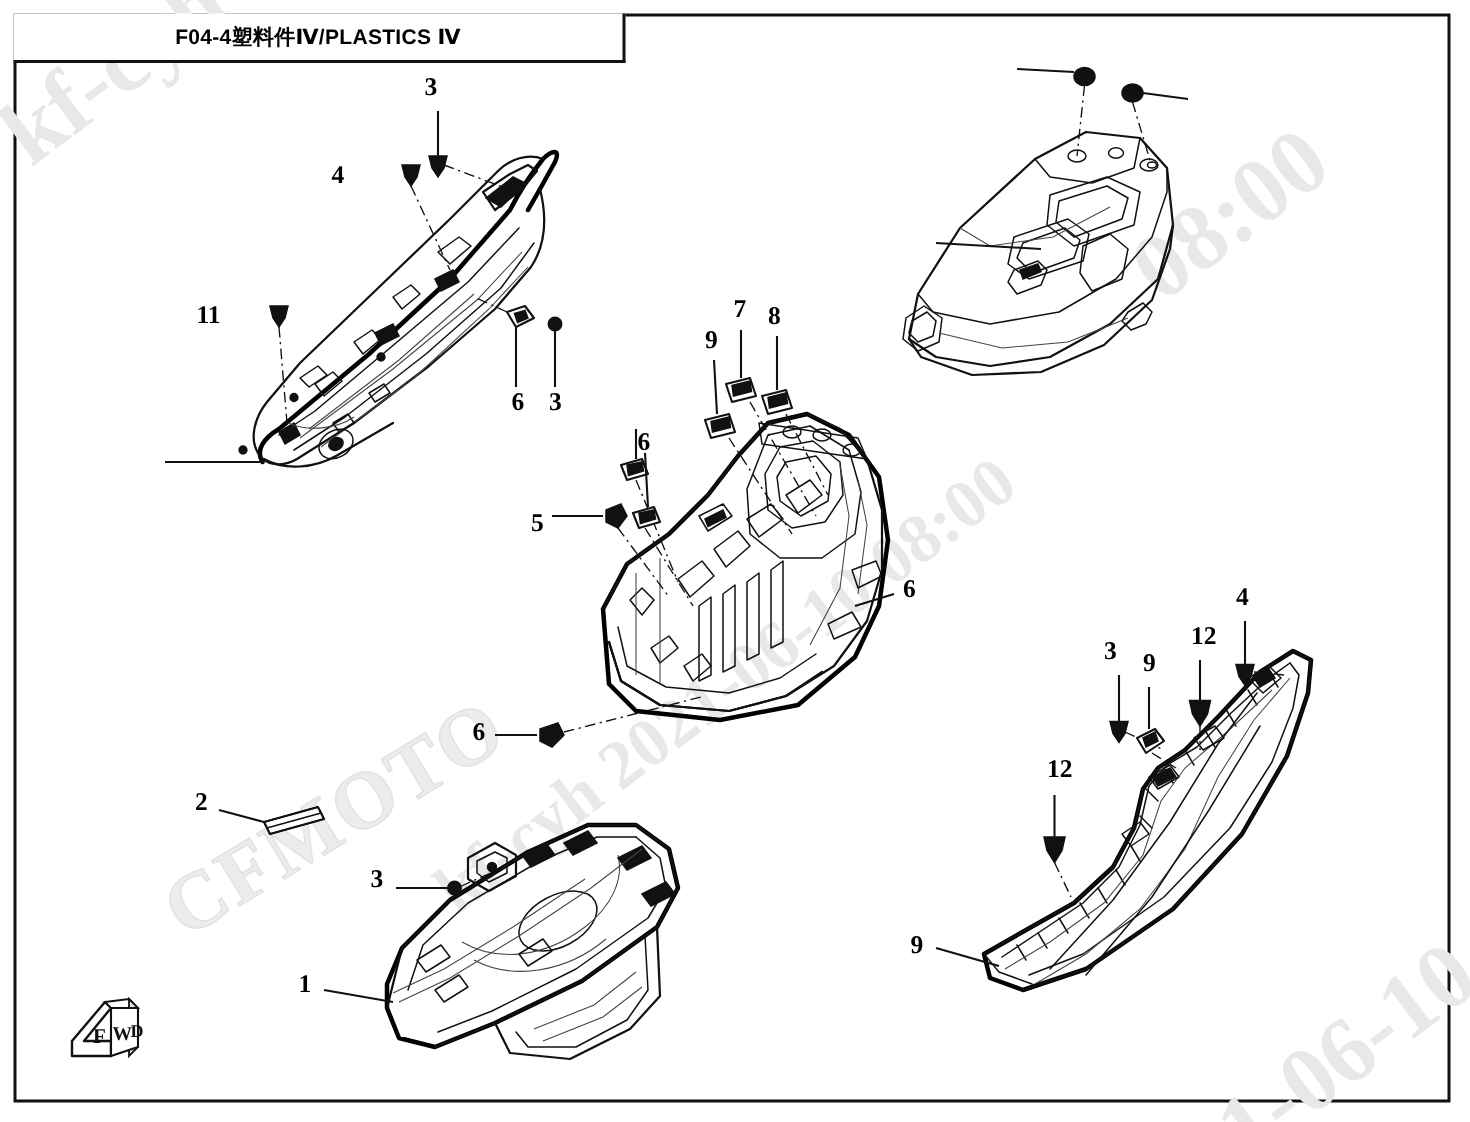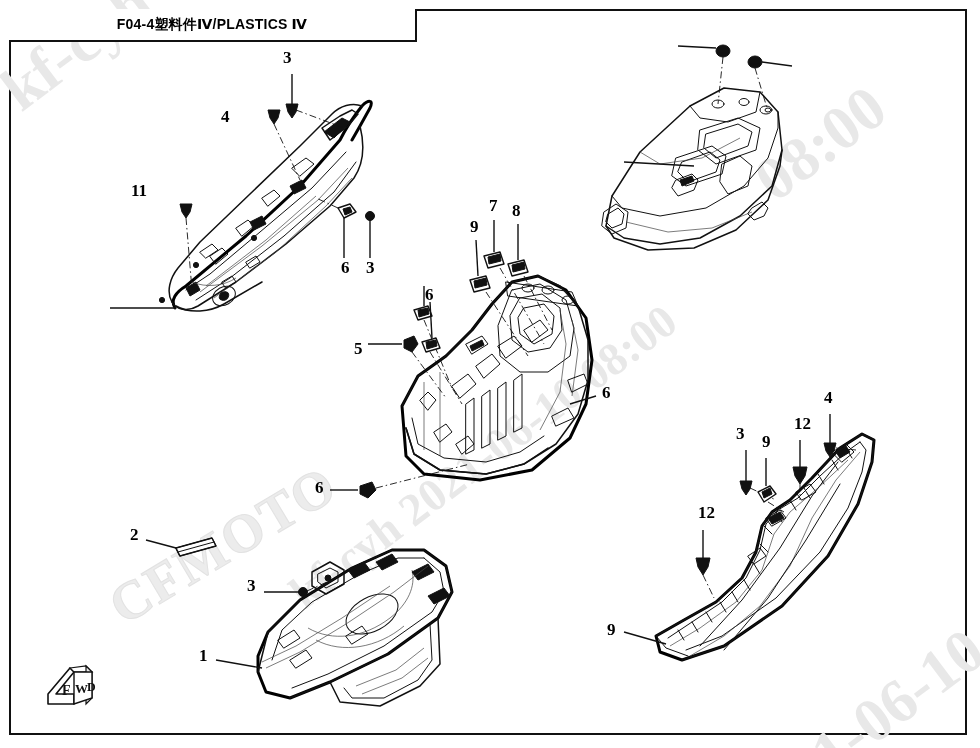--- a/index.html
+++ b/index.html
@@ -451,21 +451,21 @@
       <path class="lead" d="M110,308 L176,308"></path>
       <path class="lead" d="M216,660 L262,668"></path>
       <path class="lead" d="M624,632 L666,644"></path>
       <path class="lead" d="M624,162 L694,166"></path>
       <path class="lead" d="M596,396 L570,404"></path>
     </g>
   </svg>
 
   <div>
     <div class="cn" style="left:92px;top:297px;"></div>
-    <div class="cn" style="left:131px;top:182px;text-align:right;">11</div>
+    <div class="cn" style="left:131px;top:201px;text-align:right;">11</div>
     <div class="cn" style="left:221px;top:108px;">4</div>
     <div class="cn" style="left:283px;top:49px;">3</div>
     <div class="cn" style="left:341px;top:259px;">6</div>
     <div class="cn" style="left:366px;top:259px;">3</div>
 
     <div class="cn" style="left:470px;top:218px;">9</div>
     <div class="cn" style="left:489px;top:197px;">7</div>
     <div class="cn" style="left:512px;top:202px;">8</div>
     <div class="cn" style="left:425px;top:286px;">6</div>
     <div class="cn" style="left:354px;top:340px;">5</div>

